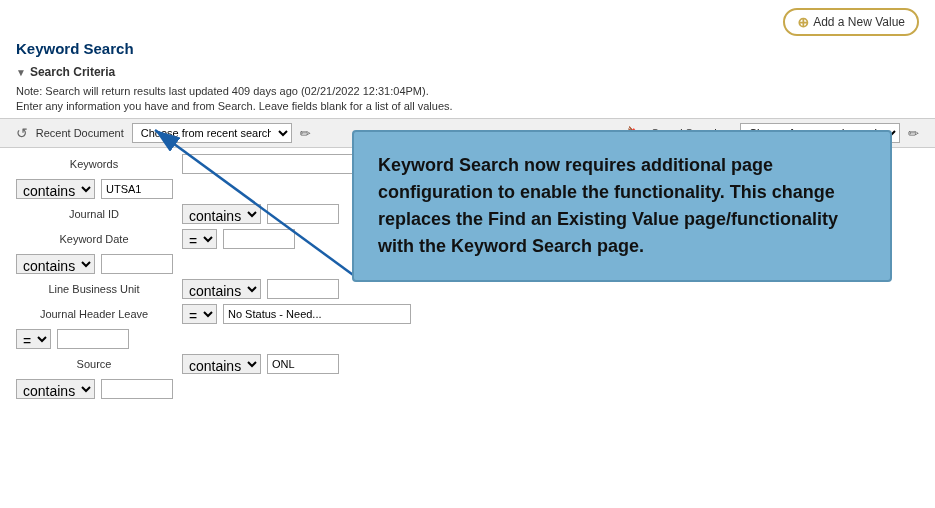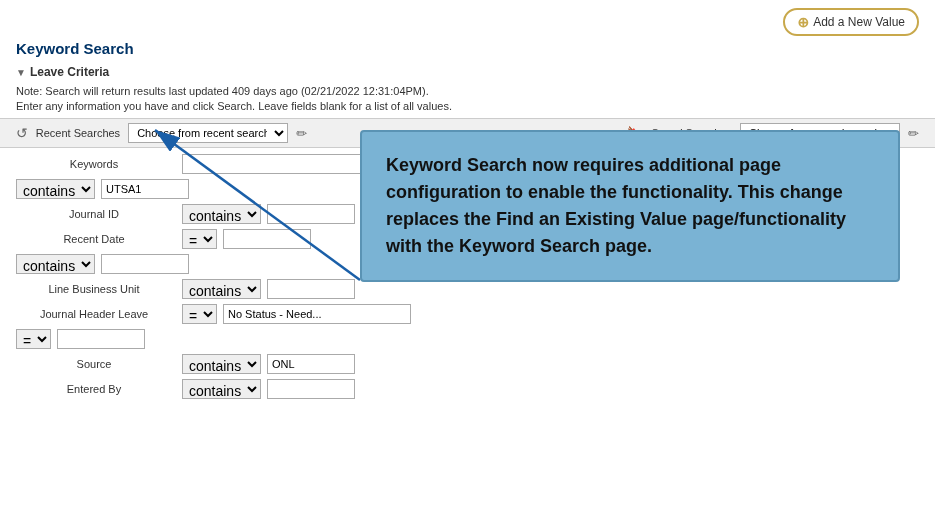--- a/index.html
+++ b/index.html
@@ -127,21 +127,21 @@
       border: 1px solid #aaa;
       padding: 2px 4px;
       font-size: 11px;
       height: 20px;
       width: 188px;
     }
     .text-input.wide {
       width: 200px;
     }
     .text-input.short {
-      width: 88px;
+      width: 72px;
     }
     .select-input {
       border: 1px solid #aaa;
       padding: 2px 2px;
       font-size: 14px;
       height: 20px;
     }
 
     
     .arrow-overlay {
@@ -150,21 +150,21 @@
       left: 0;
       width: 100%;
       height: 100%;
       pointer-events: none;
     }
 
     
     .tooltip-box {
       position: absolute;
       top: 130px;
-      left: 360px;
+      left: 352px;
       width: 540px;
       background: #7ab3d4;
       border: 2px solid #5a93b4;
       border-radius: 4px;
       padding: 20px 24px;
       z-index: 10;
     }
     .tooltip-box p {
       font-size: 18px;
       font-weight: bold;
@@ -179,29 +179,29 @@
   <button class="add-new-btn">
     <span class="plus-circle">⊕</span>
     <span>Add a New Value</span>
   </button>
 </div>
 
 <div class="page-title">Keyword Search</div>
 
 <div class="search-criteria-header">
   <span class="triangle-icon">▼</span>
-  <span>Leave Criteria</span>
+  <span>Search Criteria</span>
 </div>
 
 <div class="note-text">Note: Search will return results last updated 409 days ago (02/21/2022 12:31:04PM).</div>
-<div class="enter-text">Enter any information you have and click Search. Leave fields blank for a list of all values.</div>
+<div class="enter-text">Enter any information you have and from Search. Leave fields blank for a list of all values.</div>
 
 <div class="searches-row">
   <span class="recent-icon">↺</span>
-  <span class="search-label">Recent Searches</span>
+  <span class="search-label">Recent Document</span>
   <select class="search-select">
     <option value="Choose from recent searches">Choose from recent searches</option>
   </select>
   <span class="edit-icon">✏</span>
 
   <div class="separator"></div>
 
   <span style="color:#5577aa;font-size:13px;">🔖</span>
   <span class="search-label">Saved Searches</span>
   <select class="search-select">
@@ -226,21 +226,21 @@
 
   <div class="form-row">
     <label>Journal ID</label>
     <select class="select-input">
       <option value="contains">contains</option>
     </select>
     <input type="text" class="text-input short" style="">
   </div>
 
   <div class="form-row">
-    <label>Recent Date</label>
+    <label>Keyword Date</label>
     <select class="select-input">
       <option value="=">=</option>
     </select>
     <input type="text" class="text-input short" style="">
   </div>
 
   <div class="form-row">
     <select class="select-input">
       <option value="contains">contains</option>
     </select>
@@ -272,21 +272,20 @@
 
   <div class="form-row">
     <label>Source</label>
     <select class="select-input">
       <option value="contains">contains</option>
     </select>
     <input type="text" class="text-input short" value="ONL" style="">
   </div>
 
   <div class="form-row">
-    <label>Entered By</label>
     <select class="select-input">
       <option value="contains">contains</option>
     </select>
     <input type="text" class="text-input short" style="">
   </div>
 
 </div>
 
 <svg class="arrow-overlay" viewBox="0 0 935 508">
   <defs>

